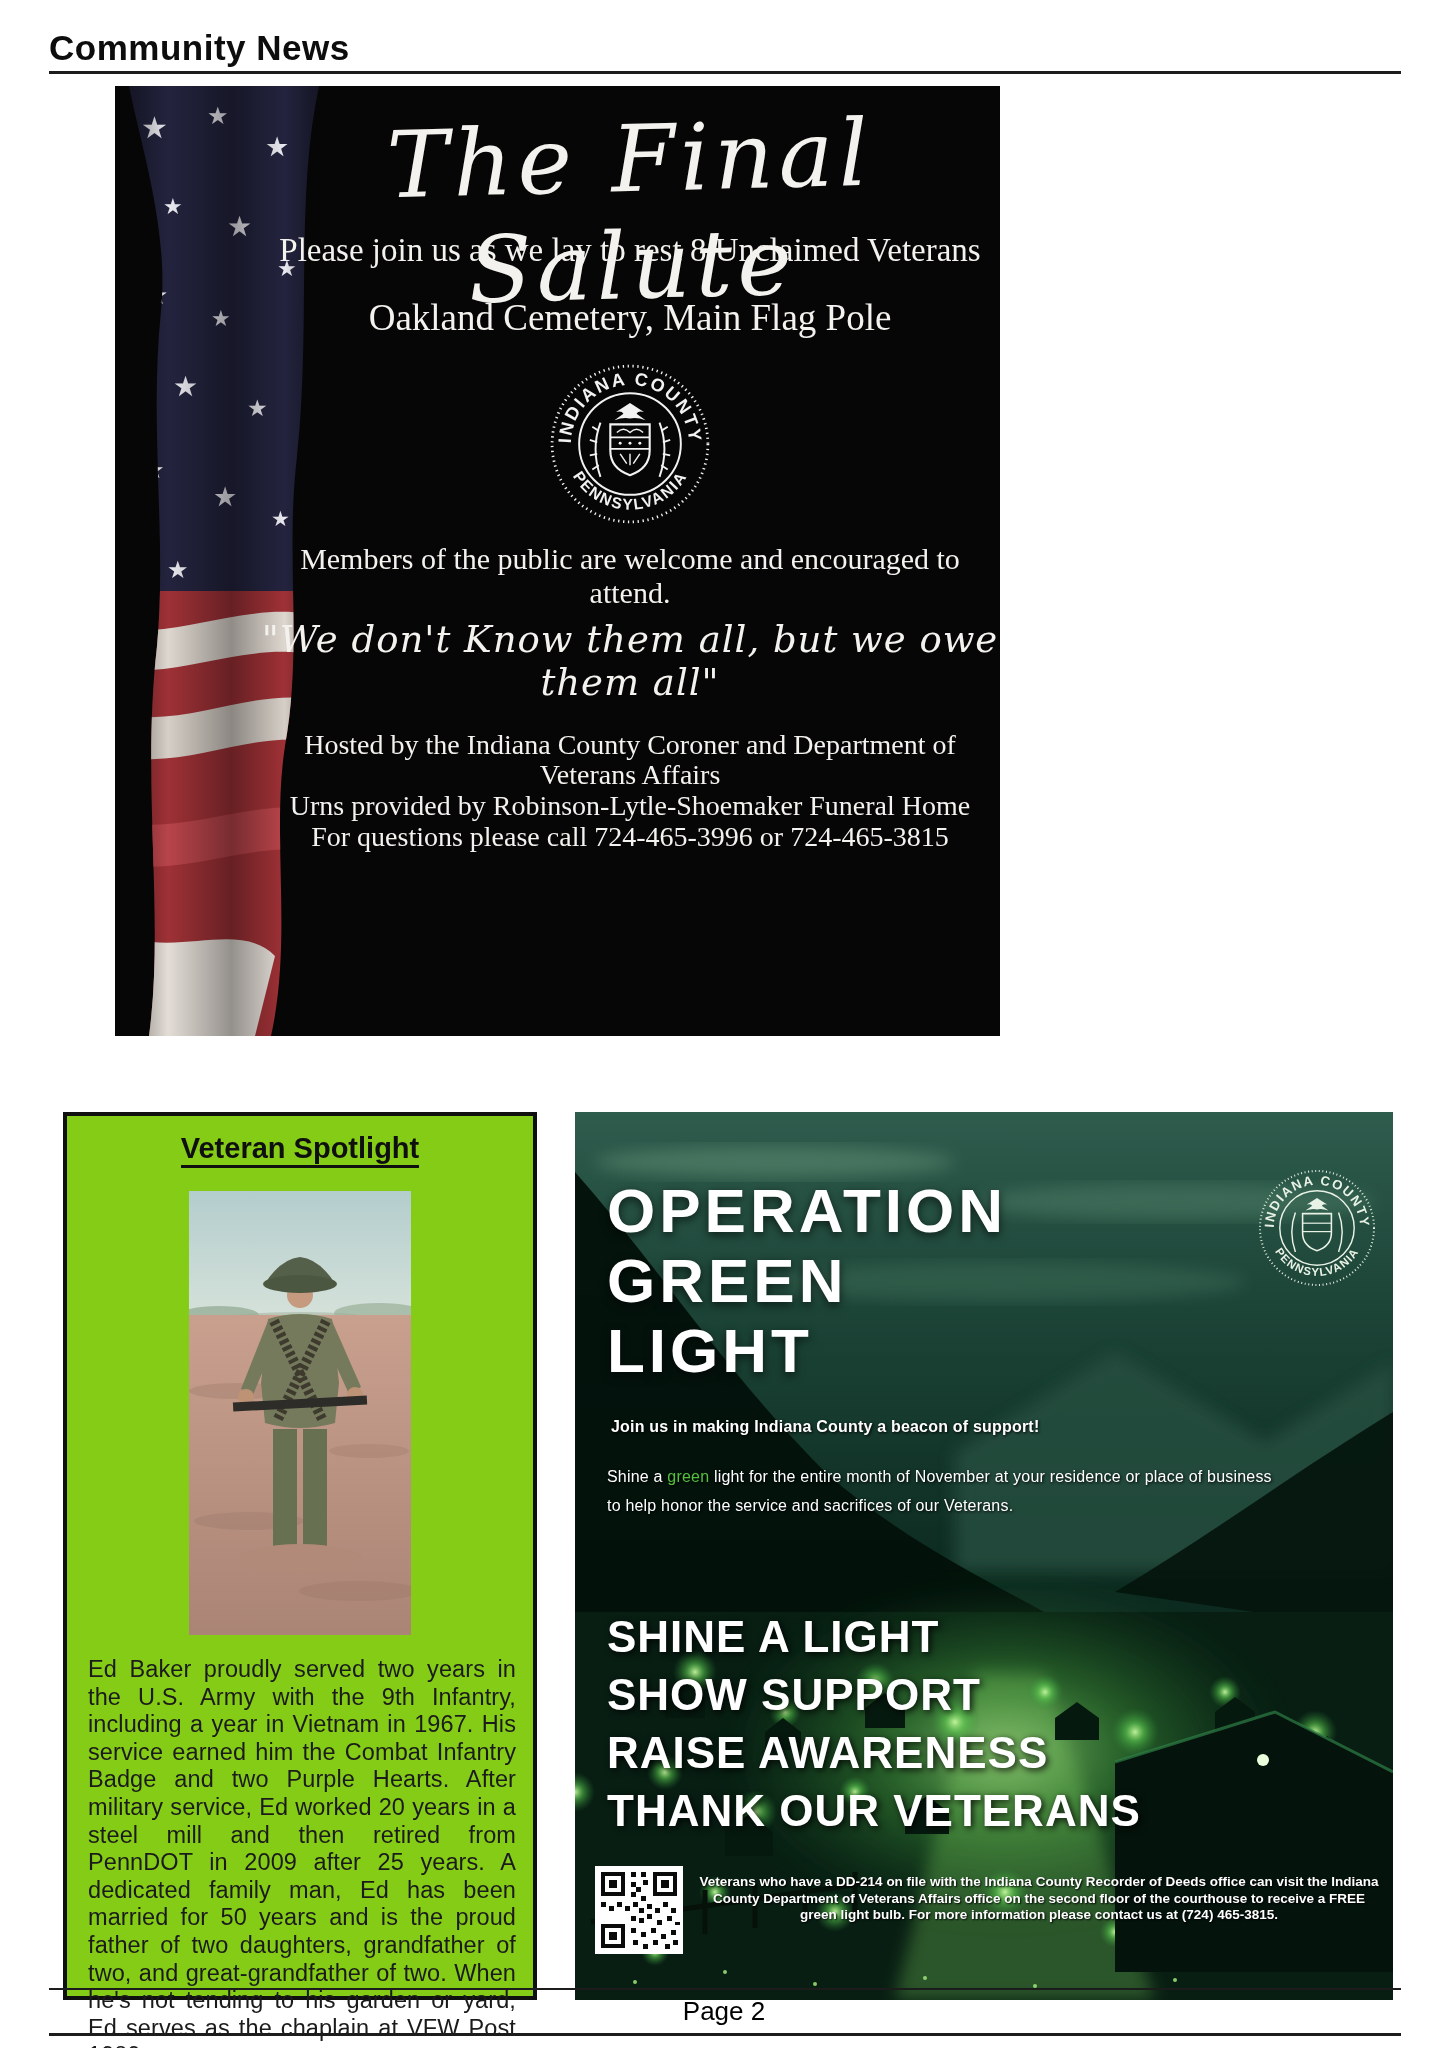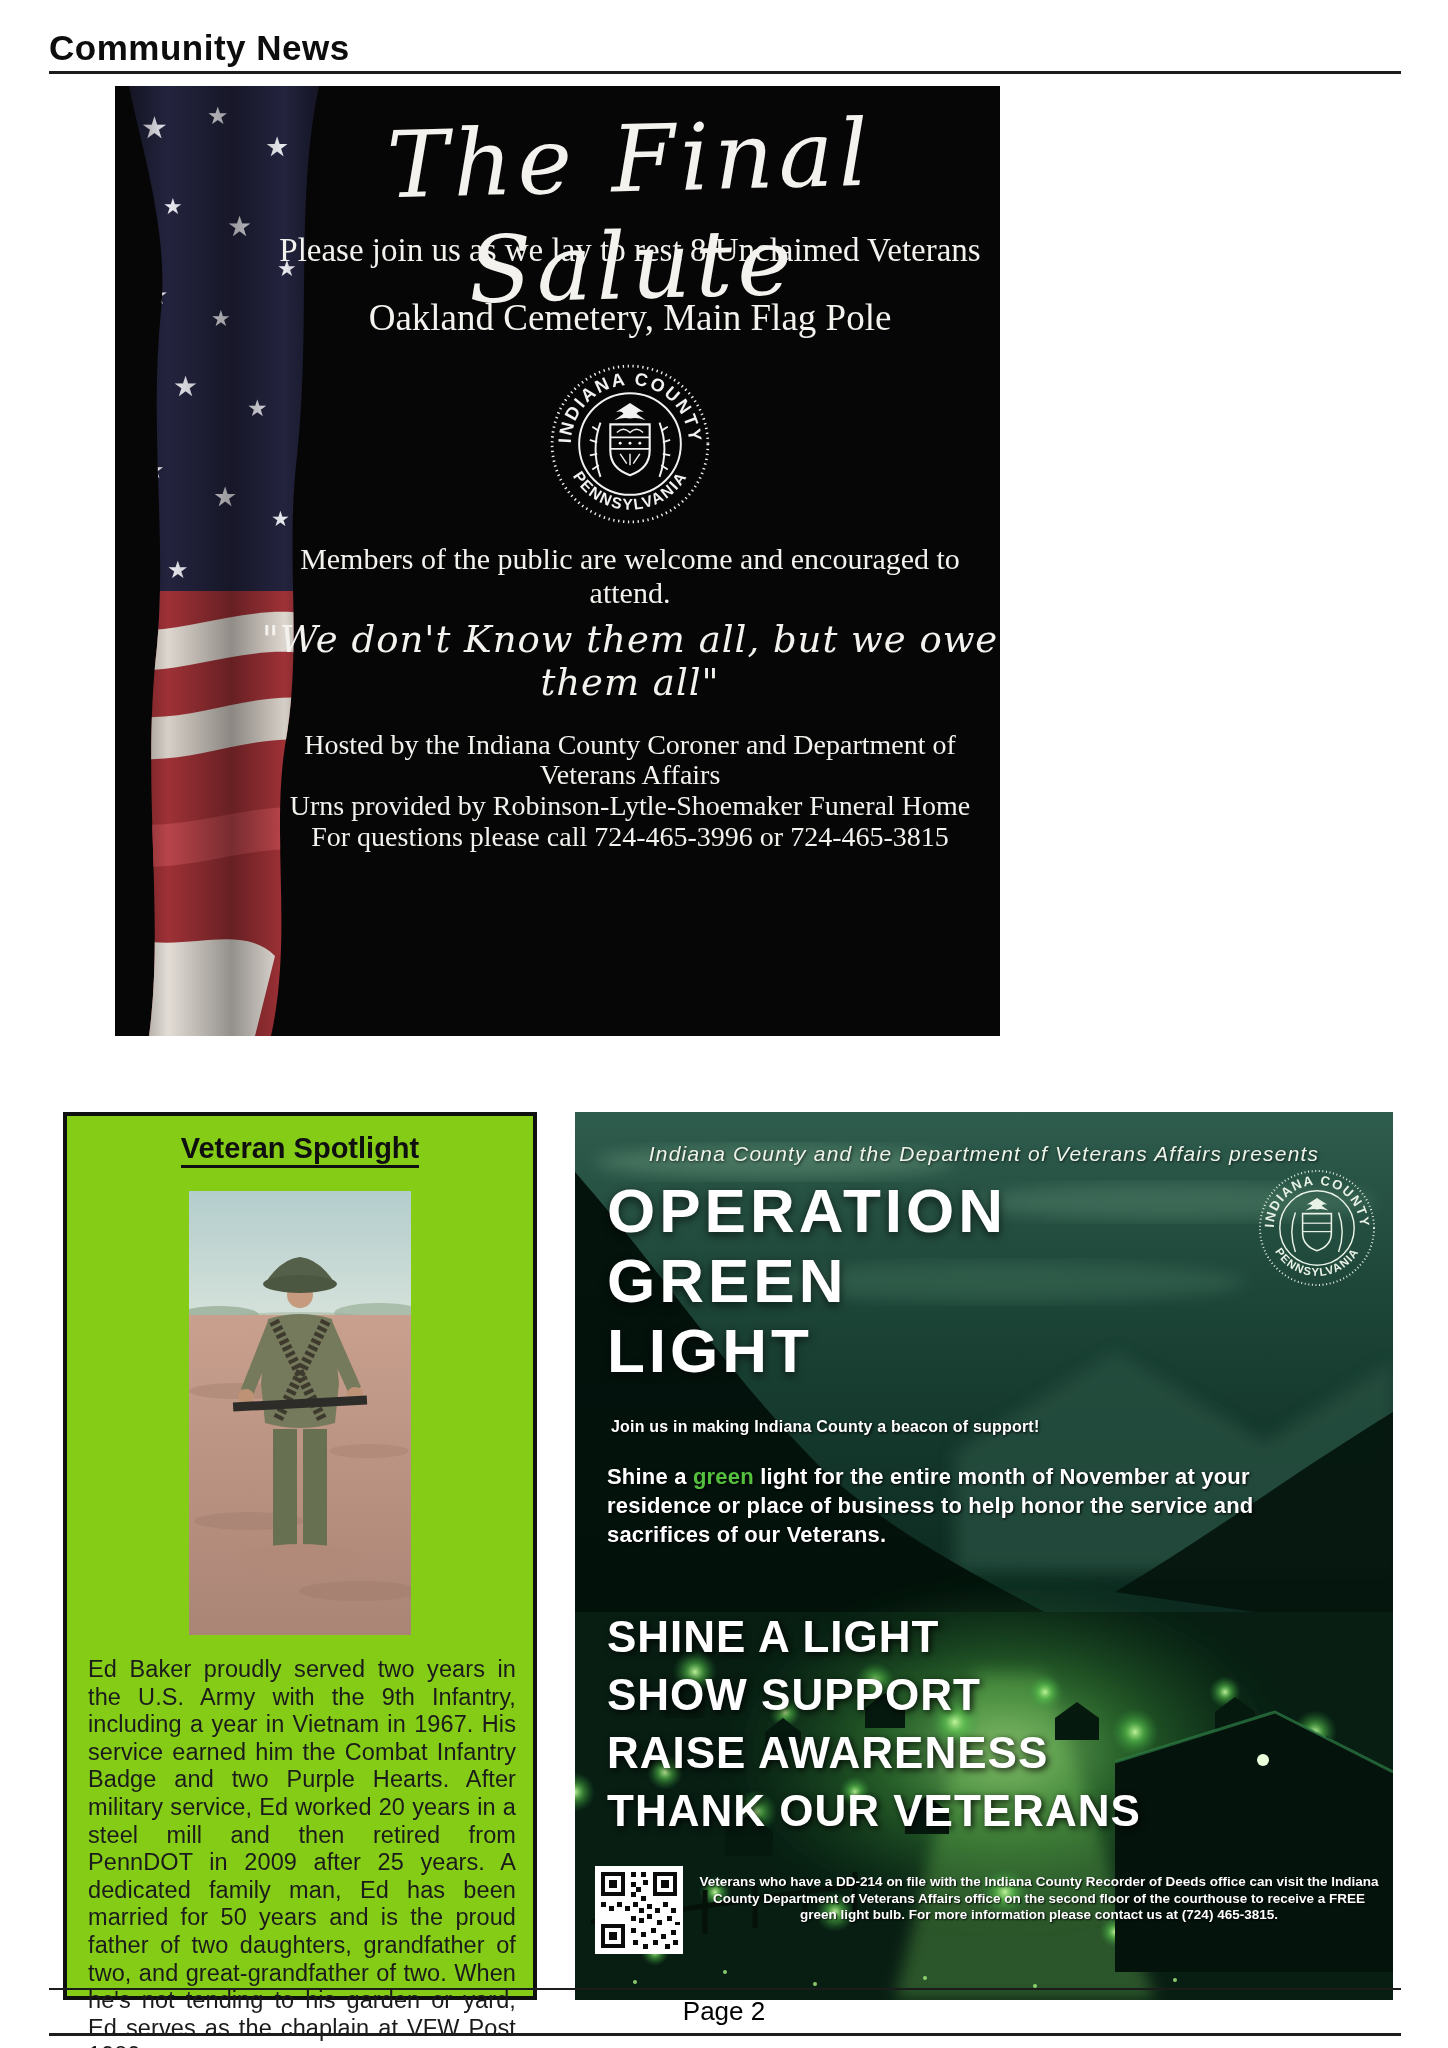--- a/index.html
+++ b/index.html
@@ -37,21 +37,21 @@
 
   
   .green{left:575px;top:1112px;width:818px;height:888px;background:#0b2119;overflow:hidden;}
   .gl-bg{left:0;top:0;width:818px;height:888px;}
   .gl-presents{left:0;top:30px;width:100%;text-align:center;font-size:21px;color:#eef4ea;
                font-style:italic;letter-spacing:1.2px;text-shadow:1px 1px 3px rgba(0,0,0,.7);}
   .gl-title{left:32px;top:64px;color:#ffffff;font-weight:bold;font-size:62px;line-height:70px;
             letter-spacing:4px;text-shadow:0 3px 10px rgba(0,0,0,.65);}
   .gl-seal{right:16px;top:56px;width:120px;height:120px;}
   .gl-join{left:36px;top:306px;font-size:16px;font-weight:bold;color:#fff;text-shadow:1px 1px 3px #000;letter-spacing:.2px;}
-  .gl-shine{left:32px;top:350px;width:672px;font-size:22px;font-weight:bold;color:#fff;line-height:29px;
+  .gl-shine{left:32px;top:350px;width:672px;font-size:16px;font-weight:normal;color:#fff;line-height:29px;
             text-shadow:1px 1px 3px #000;letter-spacing:.2px;}
   .gl-green-word{color:#54c13e;}
   .gl-slogans{left:32px;top:496px;color:#fff;font-weight:bold;font-size:44px;line-height:58px;
               letter-spacing:1px;text-shadow:2px 2px 7px rgba(0,0,0,.9);}
   .gl-qr{left:20px;top:754px;width:88px;height:88px;}
   .gl-fine{left:122px;right:12px;top:762px;text-align:center;font-size:13.5px;line-height:16.5px;
            font-weight:bold;color:#fff;text-shadow:1px 1px 2px #000;}
 
   
   .footer-rule-top{left:49px;top:1988px;width:1352px;height:2px;background:#1c1c1c;}
@@ -275,21 +275,20 @@
     <g fill="#9fe77b" opacity="0.85">
       <circle cx="60" cy="870" r="2"></circle>
         <circle cx="150" cy="860" r="2"></circle>
         <circle cx="240" cy="872" r="2"></circle>
       <circle cx="350" cy="866" r="2"></circle>
         <circle cx="460" cy="874" r="2"></circle>
         <circle cx="600" cy="868" r="2"></circle>
     </g>
   </svg>
 
-  <div class="abs gl-presents">Indiana County and the Department of Veterans Affairs presents</div>
 
   <div class="abs gl-title">
     <div>OPERATION</div>
     <div>GREEN</div>
     <div>LIGHT</div>
   </div>
 
   <svg class="abs gl-seal" viewBox="0 0 200 200">
     <circle cx="100" cy="100" r="95" fill="none" stroke="#e9f2e6" stroke-width="3.4" stroke-dasharray="1.6 4.4"></circle>
     <circle cx="100" cy="100" r="62" fill="none" stroke="#e9f2e6" stroke-width="2.4"></circle>

